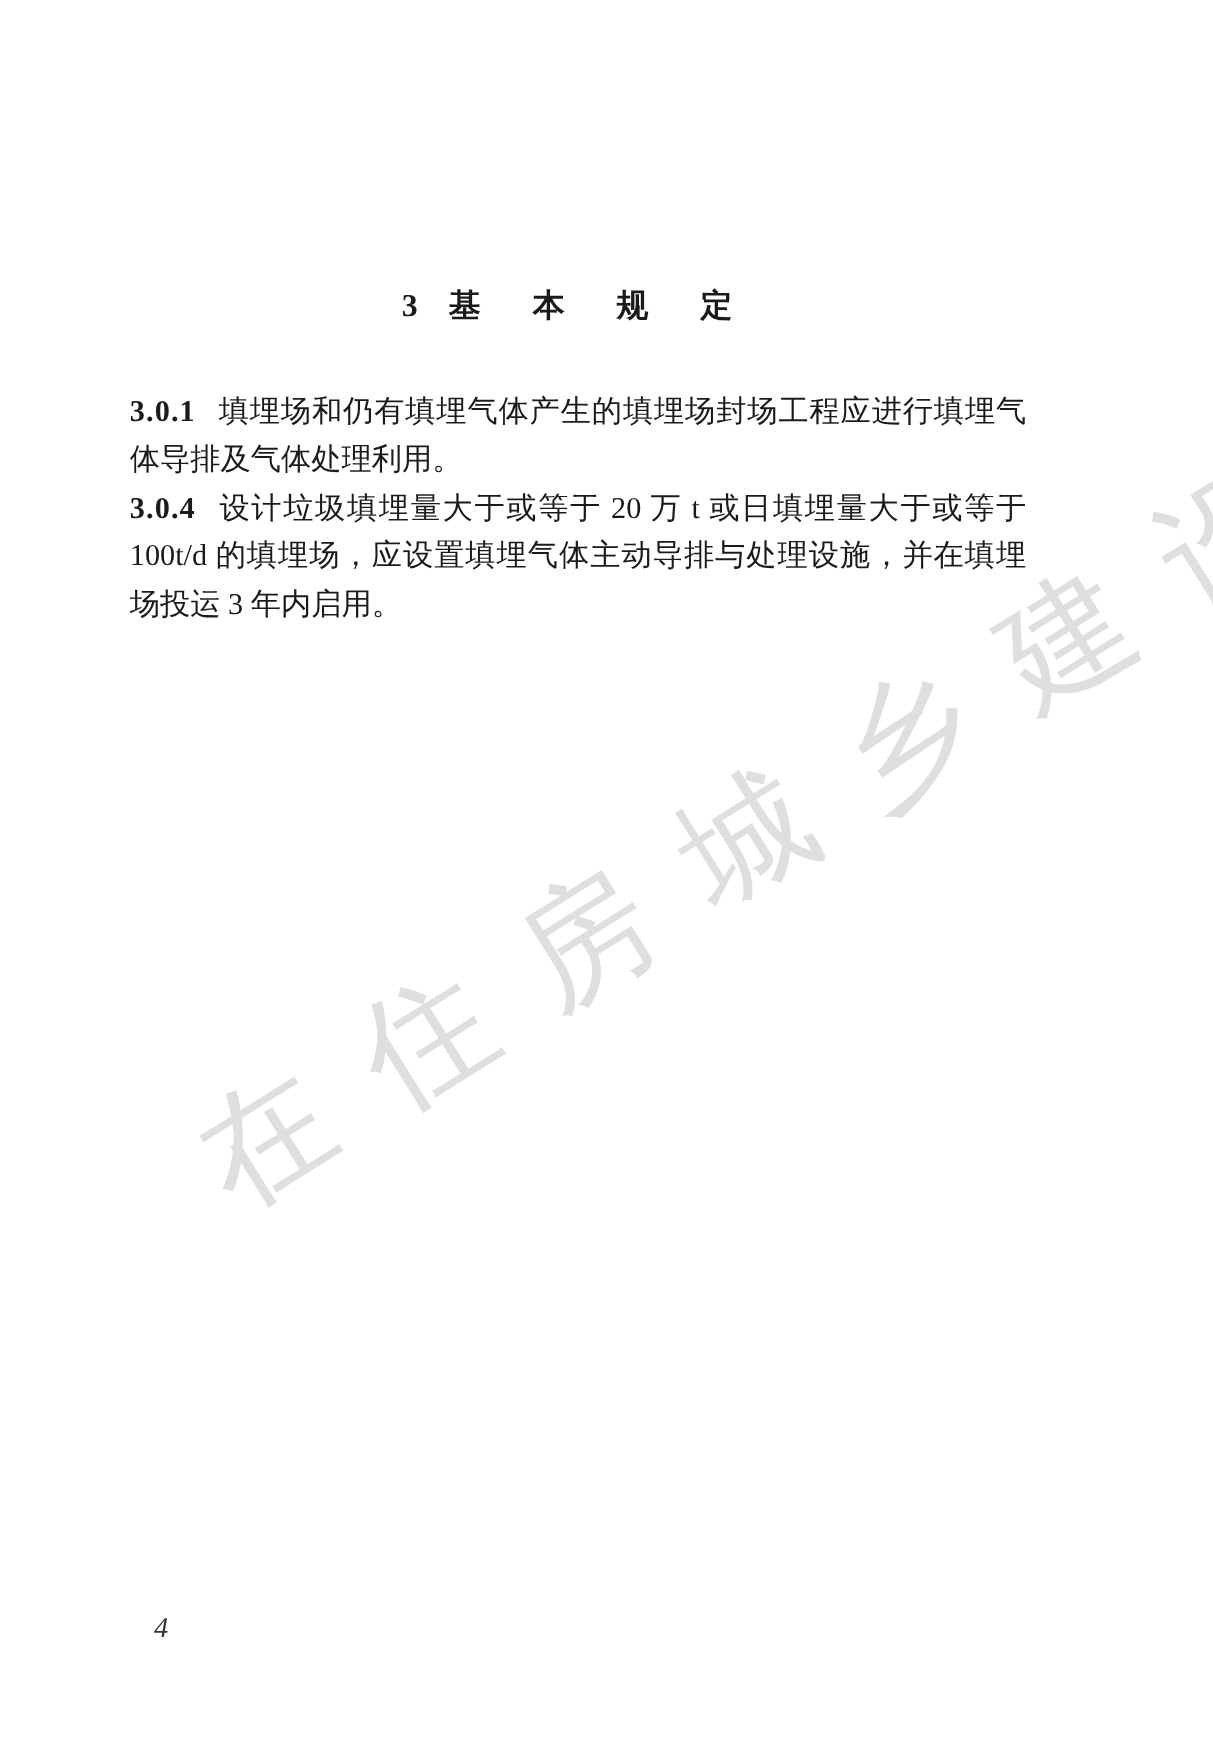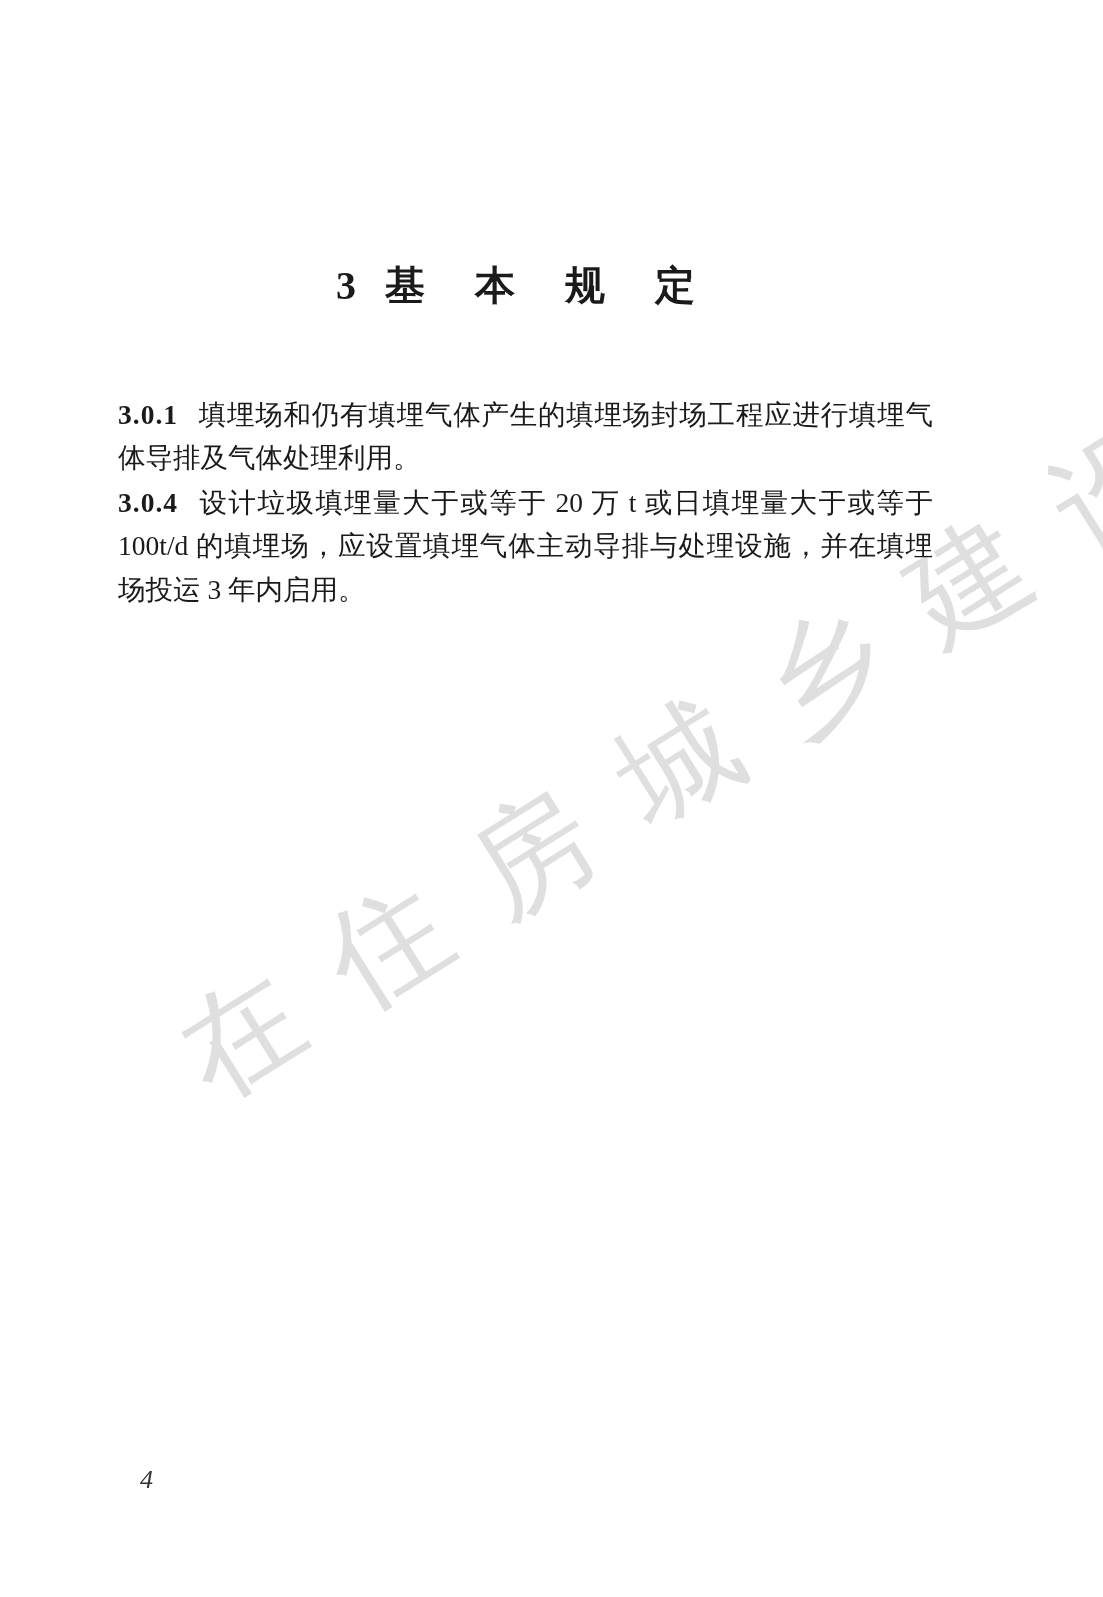--- a/index.html
+++ b/index.html
@@ -46,34 +46,34 @@
     position: absolute;
     left: 118px;
     top: 0;
     width: 815px;
     z-index: 10;
   }
 
   .chapter-title {
     margin-top: 258px;
     text-align: center;
-    font-size: 40px;
+    font-size: 29px;
     font-weight: bold;
     letter-spacing: 0.08em;
     font-family: "Liberation Serif", "DejaVu Serif", serif;
   }
   .chapter-title .num {
     margin-right: 26px;
   }
   .chapter-title .t-ch {
     letter-spacing: 20px;
   }
 
   .body-block {
-    margin-top: 80px;
+    margin-top: 54px;
   }
 
   p.clause {
     margin: 0 0 1px 0;
     font-size: 27.5px;
     line-height: 1.58;
     text-align: justify;
     text-justify: inter-ideograph;
     text-indent: 0;
     font-family: "Liberation Serif", "DejaVu Serif", serif;

